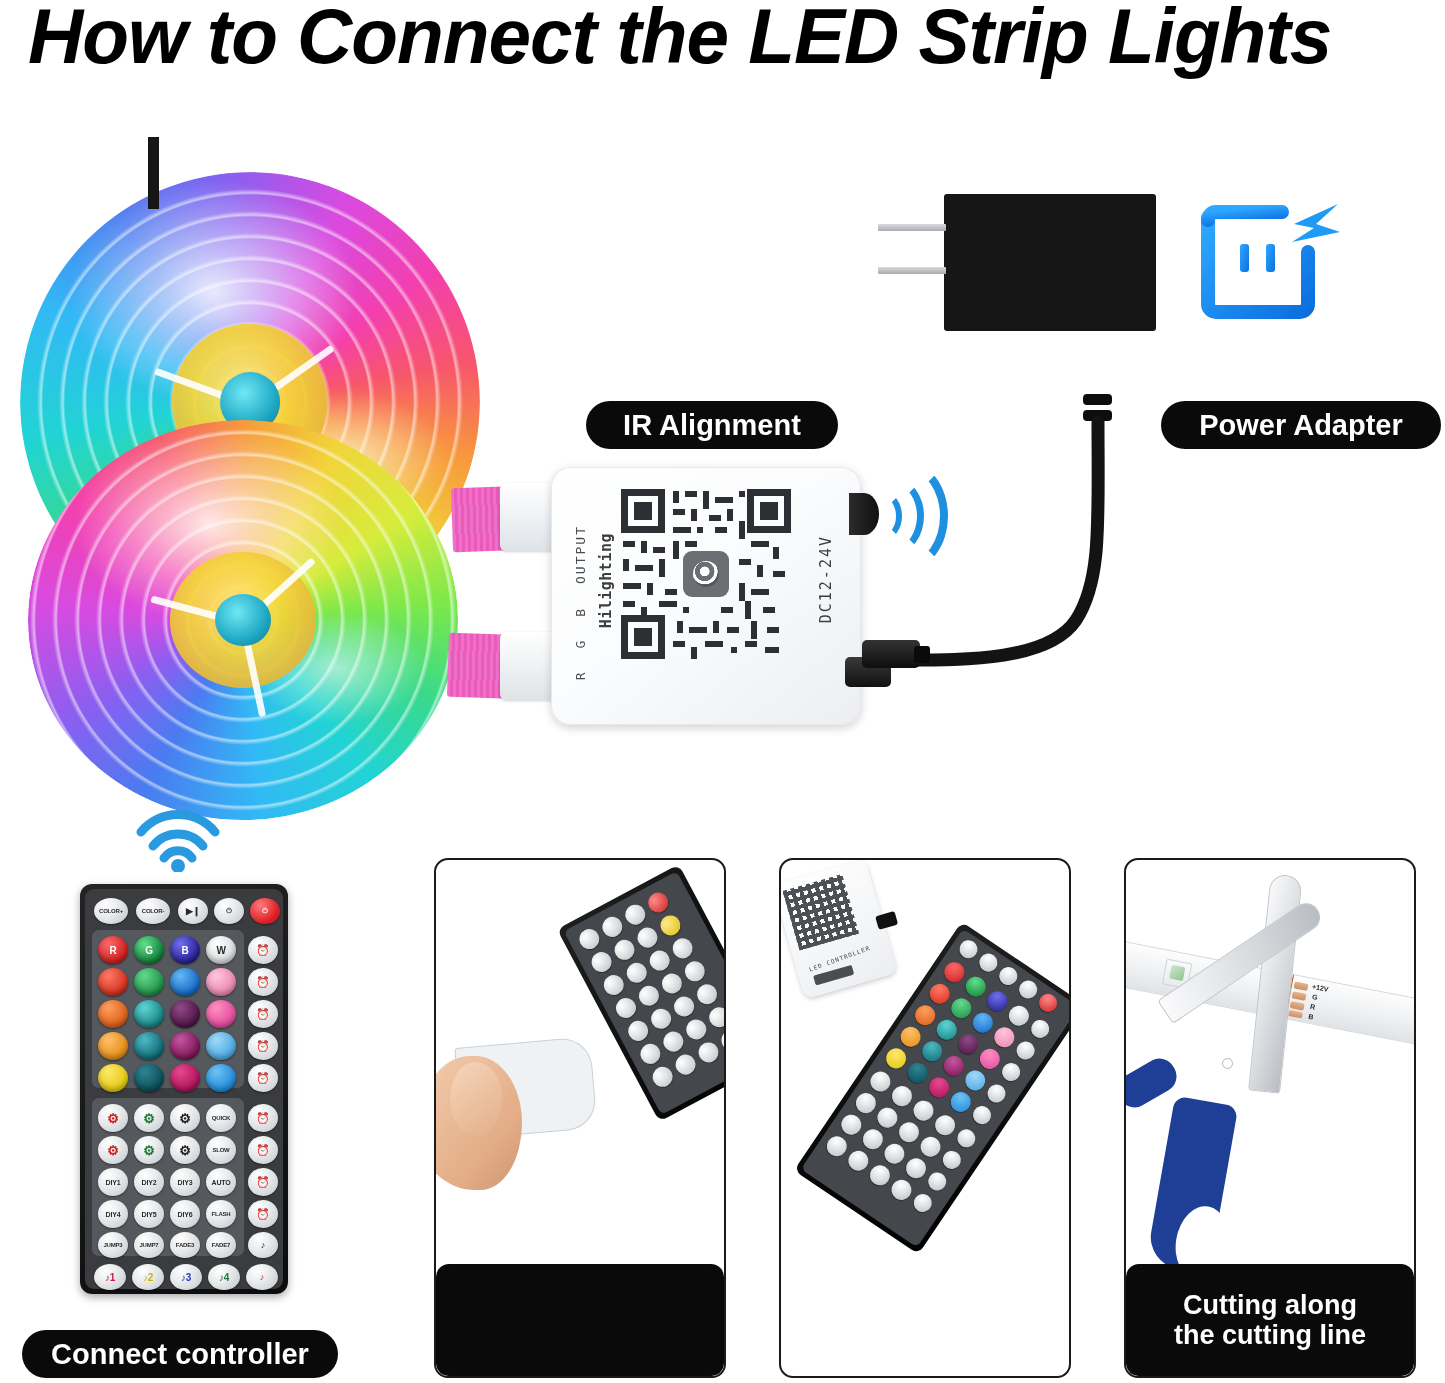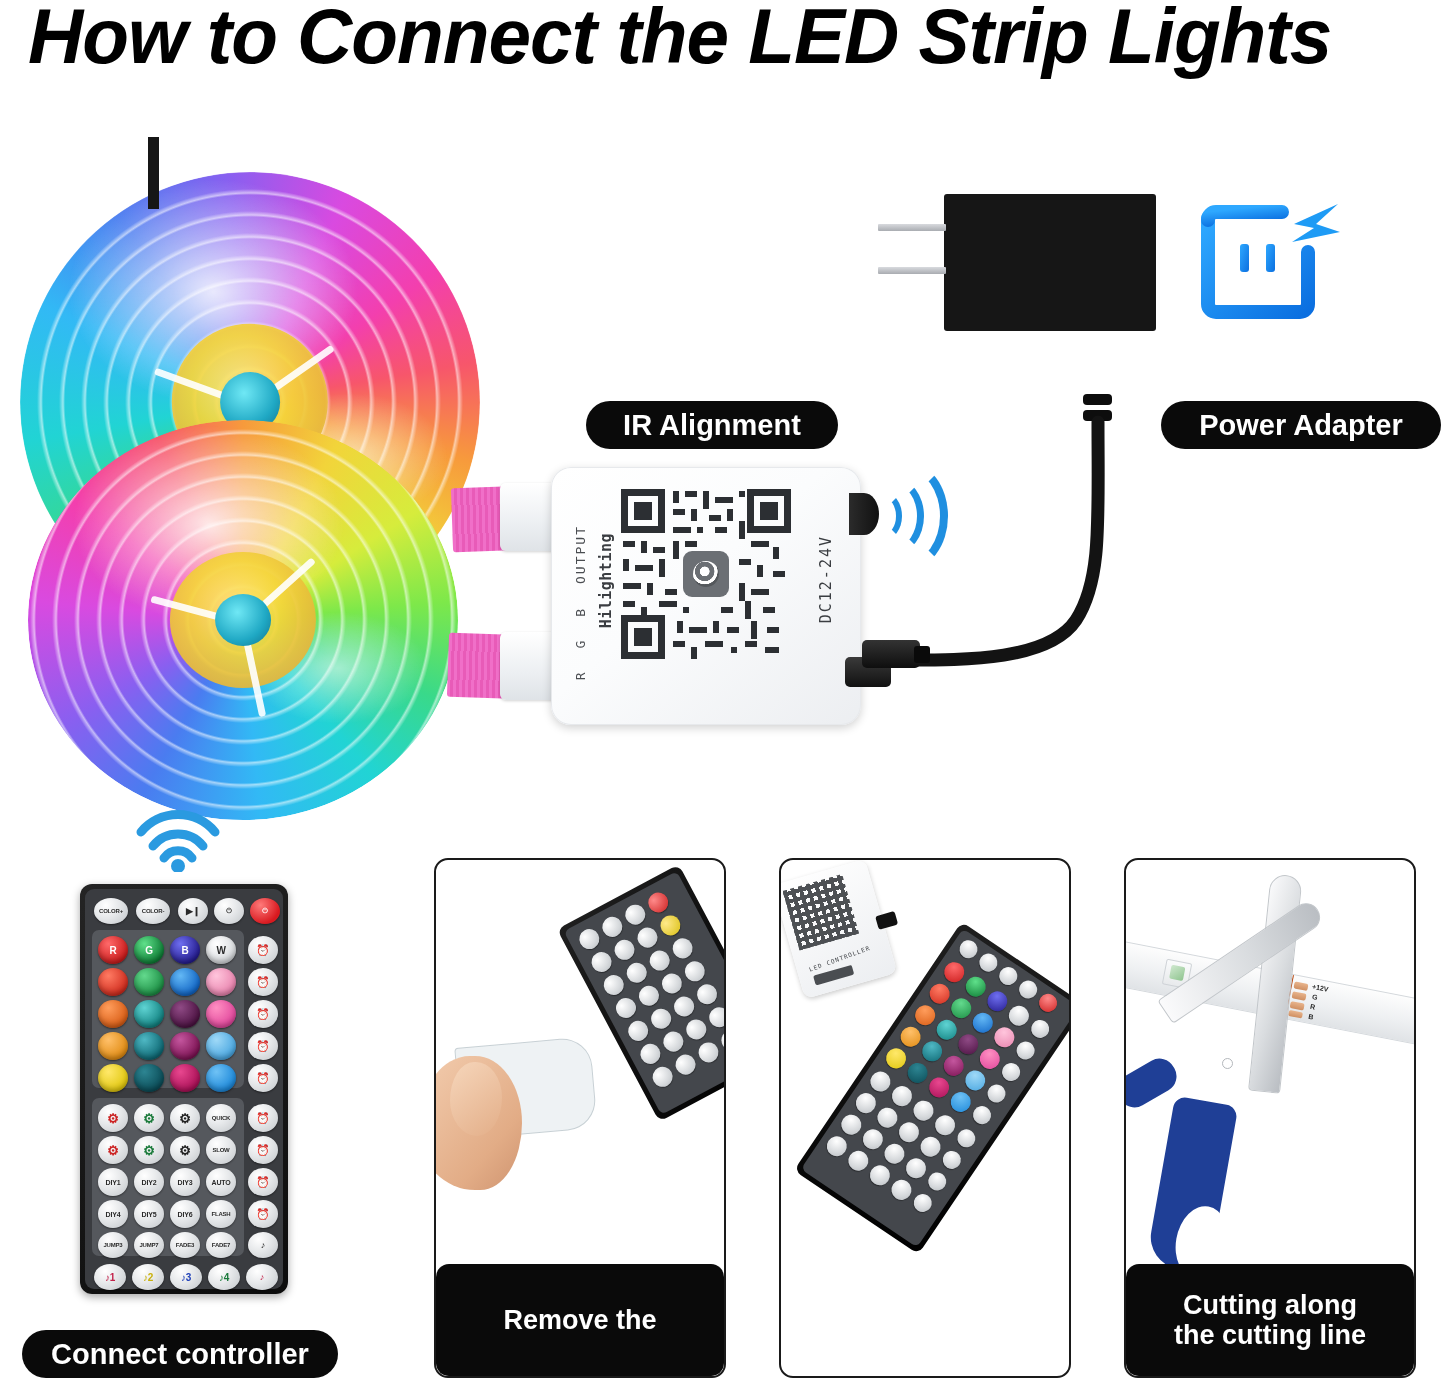--- a/index.html
+++ b/index.html
@@ -608,21 +608,20 @@
     <div class="mb" style="left:92px; top:170px; width:20px; height:20px;"></div>
   </div>
 
   <div class="tab-film" style="left:22px; top:182px; width:136px; height:92px; transform: rotate(-5deg);"></div>
 
   <div class="hand" style="left:-18px; top:196px; width:104px; height:134px;"></div>
   <div style="position:absolute; left:14px; top:202px; width:52px; height:74px; background:linear-gradient(140deg,#f6d6bb,#e3ae88); border-radius:46% 50% 48% 52% / 52% 48% 52% 48%;"></div>
 
   <div class="panel-cap" style="height:112px; font-size:27px;">
     <div>
-      <div>Remove the</div>
     </div>
   </div>
 </div>
 
 <div class="panel" style="left:779px; top:858px; width:292px; height:520px;">
 
   <div class="ctrl-mini" style="left:6px; top:10px; width:96px; height:118px; transform: rotate(-16deg);">
     <div style="position:absolute; left:8px; top:8px; width:62px; height:62px;
          background:
            repeating-linear-gradient(90deg,#2f3337 0 4px, transparent 4px 8px),

